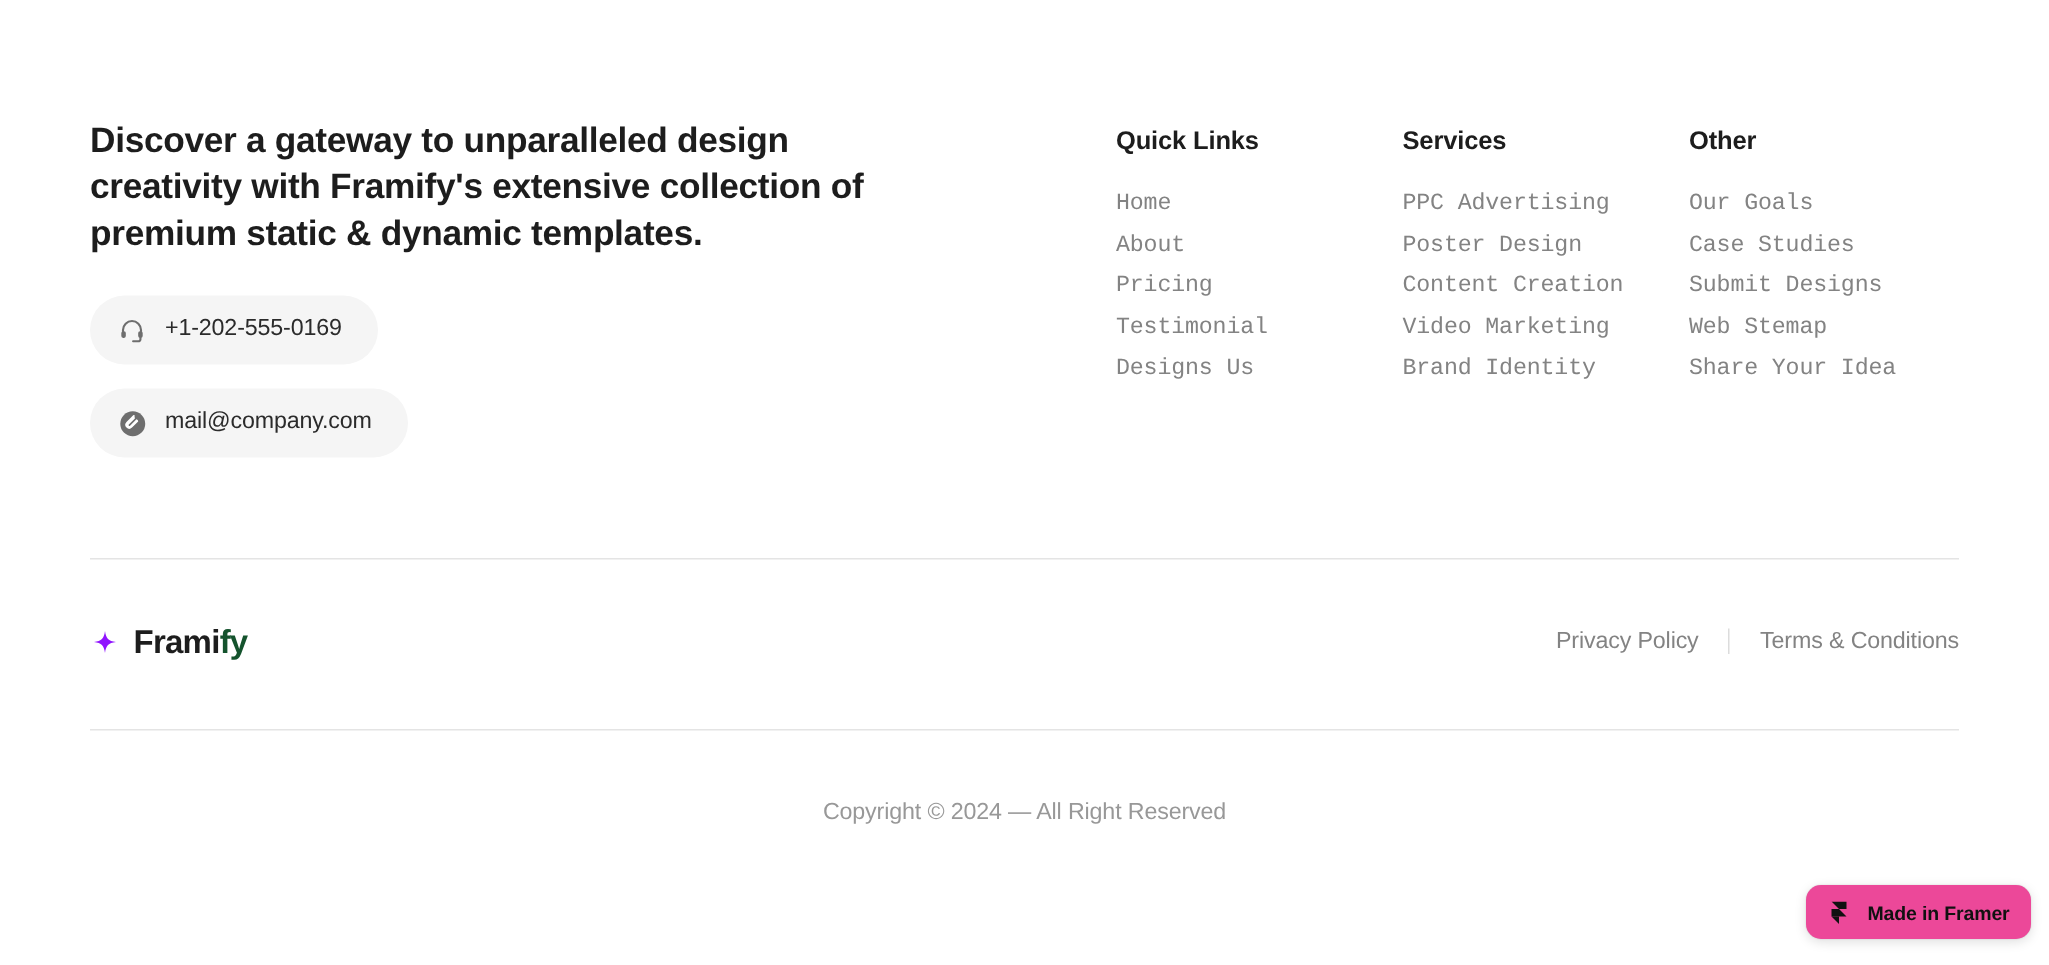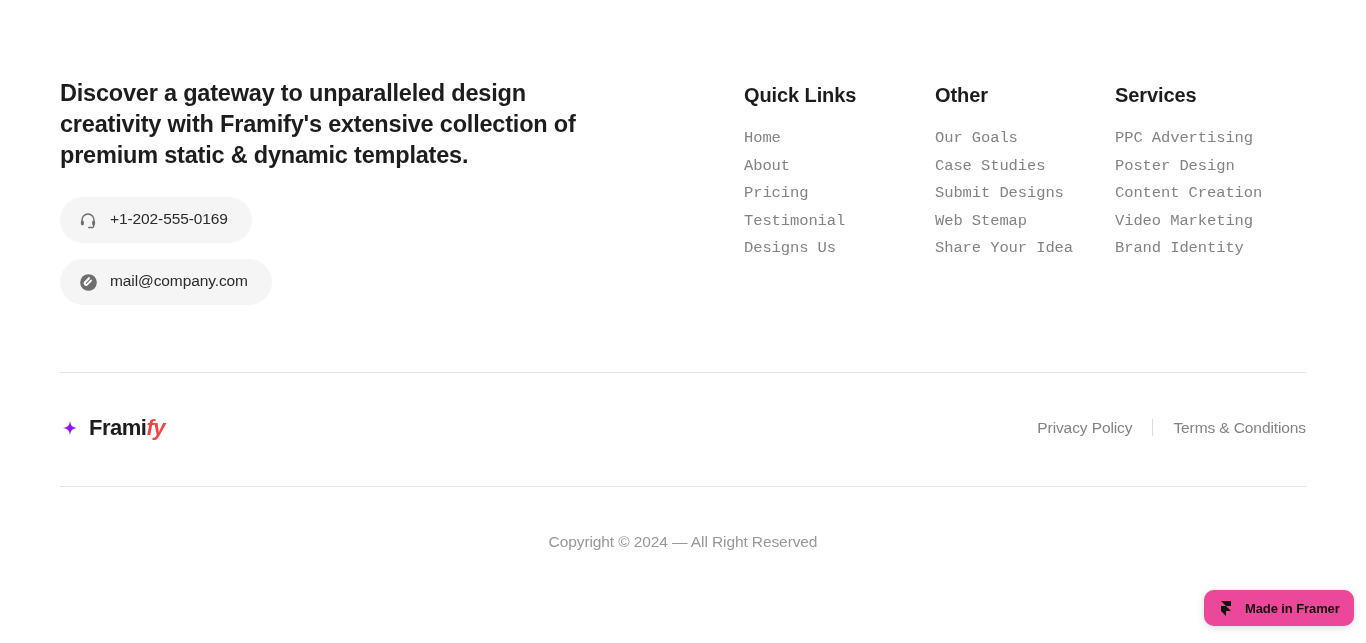--- a/index.html
+++ b/index.html
@@ -86,21 +86,21 @@
   .links-area {
     display: flex;
     gap: 0;
     padding-top: 6px;
   }
 
   .link-col { width: 191px; }
   .link-col.col-other { width: 180px; }
 
   .col-title {
-    font-size: 20px;
+    font-size: 17px;
     font-weight: 700;
     color: #1d1d1d;
     letter-spacing: -0.1px;
     margin-bottom: 22px;
   }
 
   .col-links {
     display: flex;
     flex-direction: column;
     gap: 8.5px;
@@ -146,21 +146,21 @@
     cursor: pointer;
     user-select: none;
   }
 
   .logo-word {
     font-size: 22px;
     font-weight: 700;
     color: #1d1d1d;
     letter-spacing: -0.5px;
   }
-  .logo-word .accent { color: #ef4444; font-style: italic; }
+  .logo-word .accent { color: #14532d; }
 
   .legal {
     display: inline-flex;
     align-items: flex-start;
     gap: 20px;
   }
 
   .legal a {
     font-size: 15.5px;
     color: #838383;
@@ -254,42 +254,42 @@
         <div class="col-title">Quick Links</div>
         <nav class="col-links">
           <a href="#">Home</a>
           <a href="#">About</a>
           <a href="#">Pricing</a>
           <a href="#">Testimonial</a>
           <a href="#">Designs Us</a>
         </nav>
       </div>
 
+      <div class="link-col">
+        <div class="col-title">Services</div>
+        <nav class="col-links">
+          <a href="#">PPC Advertising</a>
+          <a href="#">Poster Design</a>
+          <a href="#">Content Creation</a>
+          <a href="#">Video Marketing</a>
+          <a href="#">Brand Identity</a>
+        </nav>
+      </div>
+
       <div class="link-col col-other">
         <div class="col-title">Other</div>
         <nav class="col-links">
           <a href="#">Our Goals</a>
           <a href="#">Case Studies</a>
           <a href="#">Submit Designs</a>
           <a href="#">Web Stemap</a>
           <a href="#">Share Your Idea</a>
         </nav>
       </div>
 
-      <div class="link-col">
-        <div class="col-title">Services</div>
-        <nav class="col-links">
-          <a href="#">PPC Advertising</a>
-          <a href="#">Poster Design</a>
-          <a href="#">Content Creation</a>
-          <a href="#">Video Marketing</a>
-          <a href="#">Brand Identity</a>
-        </nav>
-      </div>
-
     </div>
   </div>
 
   <div class="divider divider-top"></div>
 
   <div class="footer-mid">
 
     <div class="logo">
       <span class="icon-wrap">
         <svg width="20" height="20" viewBox="0 0 24 24">

